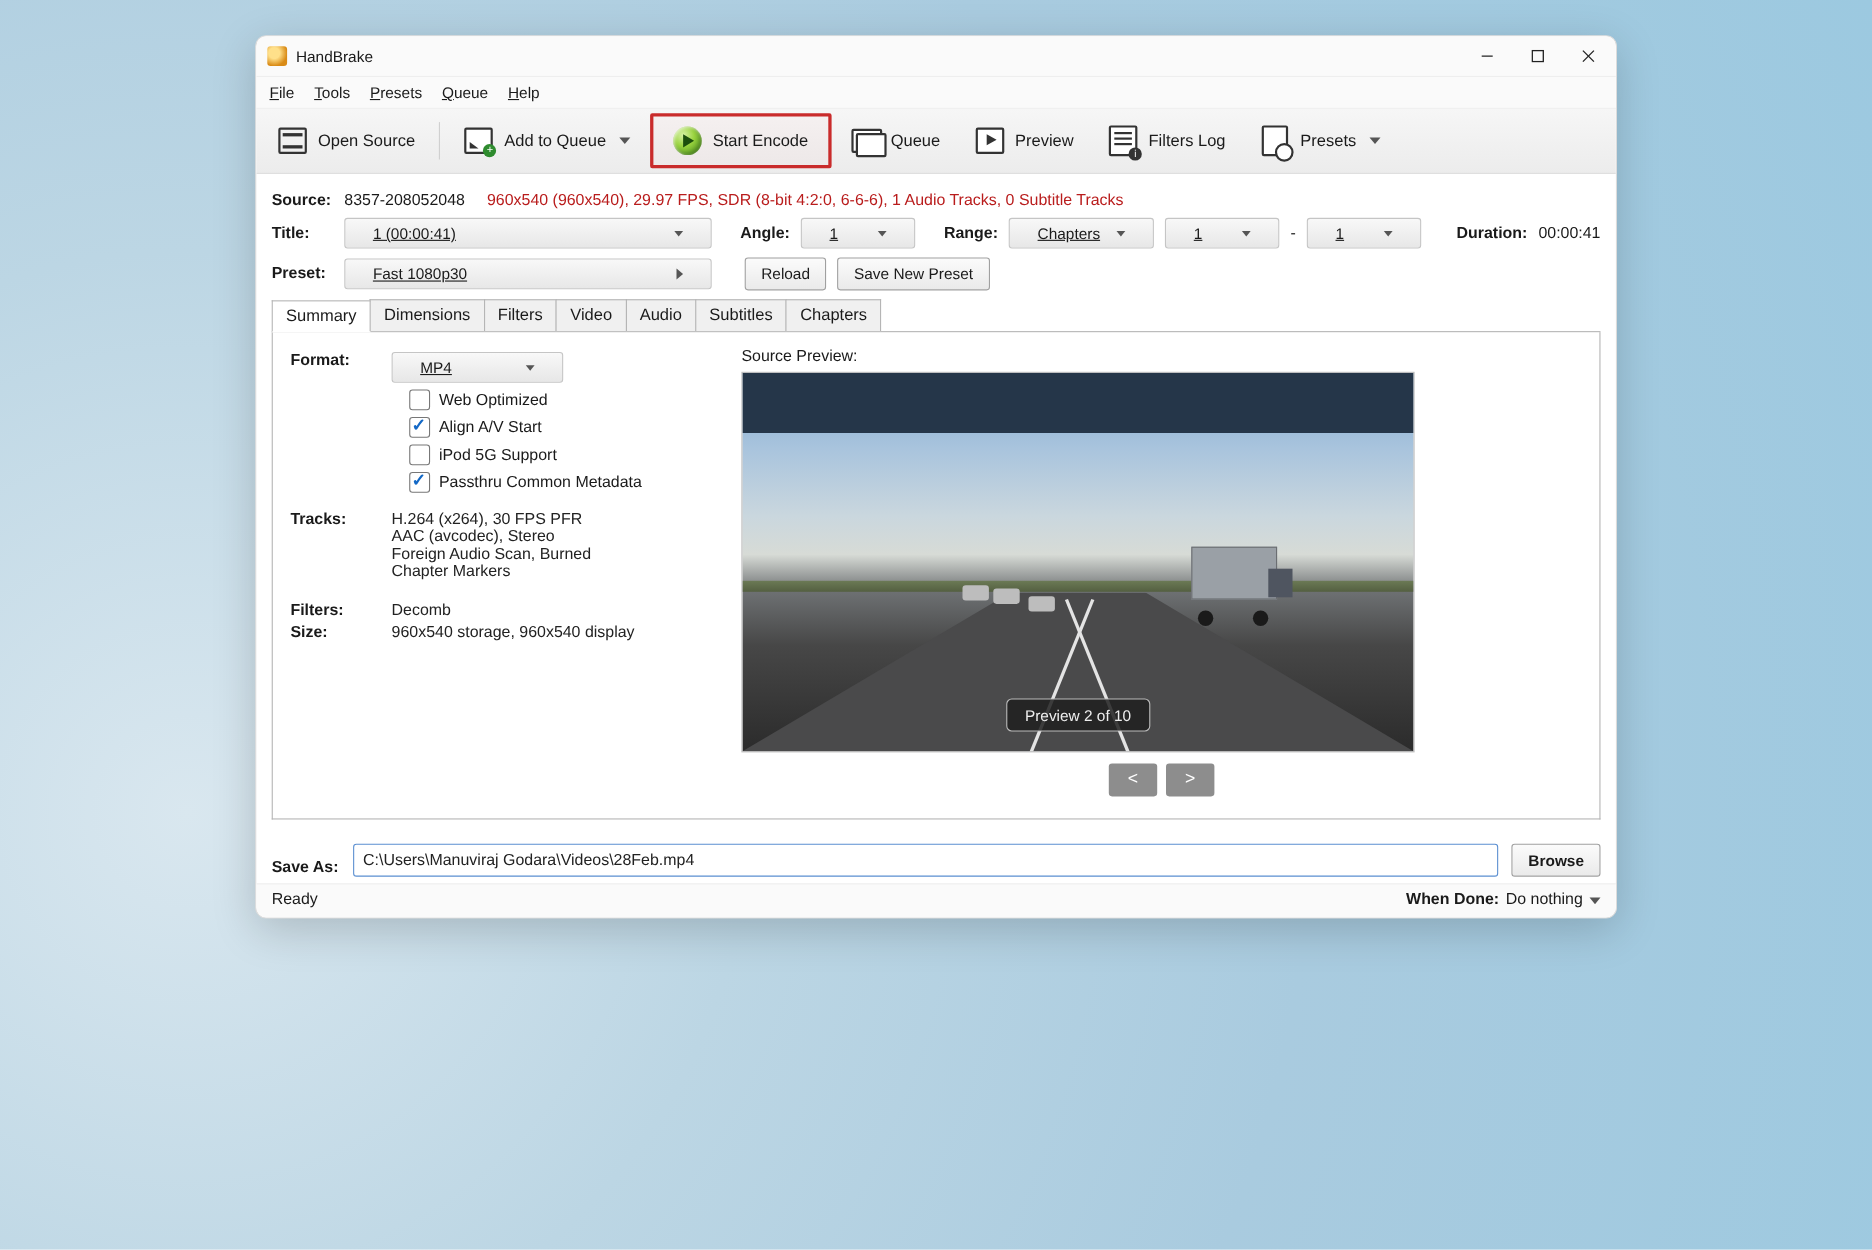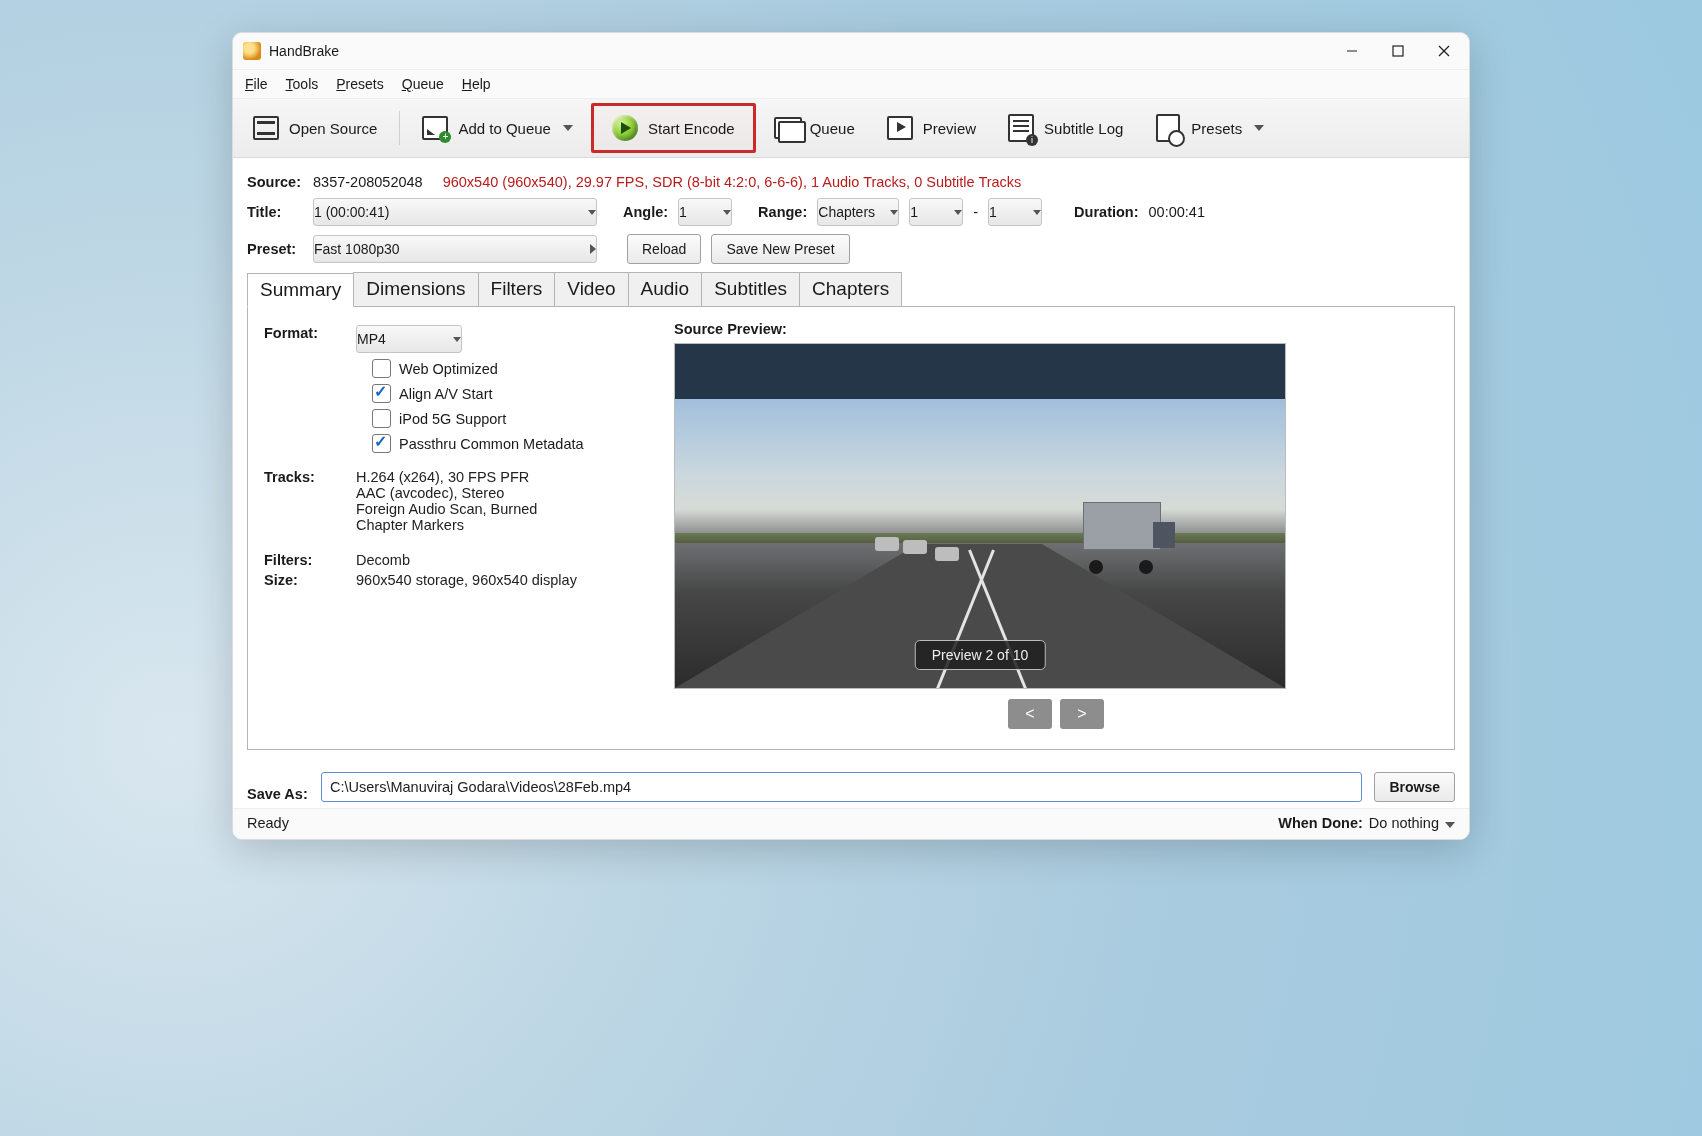--- a/index.html
+++ b/index.html
@@ -85,47 +85,47 @@
   .caret{width:0;height:0;border-left:5px solid transparent;border-right:5px solid transparent;border-top:6px solid #555;display:inline-block}
   
   .body{padding:8px 14px 12px}
   .row{display:flex;align-items:center;gap:10px;margin:8px 0}
   .lbl-strong{font-weight:600;min-width:56px}
   .source-info{color:#444;margin-left:10px}
   .grey{color:#b91c1c}
   .dropdown{
     height:26px;border:1px solid var(--border);background:linear-gradient(#f8f8f8,#e7e7e7);
     display:inline-flex;align-items:center;justify-content:space-between;
-    padding:0 0;border-radius:3px;font-size:14px;
+    padding:0 25px;border-radius:3px;font-size:14px;text-decoration:underline;
   }
   .dropdown .dcaret{border-left:4px solid transparent;border-right:4px solid transparent;border-top:5px solid #555;margin-left:8px}
   .btn{
     height:28px;padding:0 14px;border:1px solid var(--border-dark);
     background:linear-gradient(#fbfbfb,#eaeaea);border-radius:3px;font-size:14px;
     display:inline-flex;align-items:center;
   }
   
   .tabs{display:flex;margin-top:6px;border-bottom:1px solid var(--tab-border)}
   .tab{padding:5px 12px;border:1px solid var(--tab-border);border-bottom:none;margin-right:-1px;
-    background:#f0f0f0;font-size:19px;cursor:default}
+    background:#f0f0f0;font-size:15px;cursor:default}
   .tab.active{background:var(--tab-active);position:relative;top:1px;border-bottom:1px solid #fff}
   .tab-panel{border:1px solid var(--tab-border);border-top:none;padding:14px 16px 20px;
     display:flex;gap:30px;min-height:388px;align-items:flex-start}
   
   .sum-left{width:380px}
   .sum-row{display:flex;align-items:flex-start;margin:4px 0}
   .sum-row .k{font-weight:600;width:92px}
   .sum-row .v{color:#222}
   .fmt-block{display:flex;flex-direction:column;gap:4px}
   .chk{display:flex;align-items:center;gap:8px;margin-left:16px;margin-top:2px}
   .chkbox{width:17px;height:17px;border:1.5px solid #777;border-radius:3px;background:#fff;position:relative}
   .chkbox.checked::after{content:"✓";position:absolute;left:1px;top:-3px;font-size:16px;color:#1368c6;font-weight:700}
   
   .sum-right{flex:1}
-  .preview-title{font-weight:700;margin-bottom:6px}
+  .preview-title{font-weight:400;margin-bottom:6px}
   .preview-img{
     width:610px;height:344px;border:1px solid #bbb;position:relative;overflow:hidden;
     background:
       linear-gradient(to bottom,#253649 0%,#253649 16%,rgba(0,0,0,0) 16%),
       linear-gradient(to bottom,#7ea9d1 0%,#a9c4dd 20%,#cad7de 38%,#d7dbd6 48%,
                       #6d7072 58%,#474747 72%,#2b2b2b 100%);
   }
   
   .preview-img::before{content:"";position:absolute;left:0;right:0;top:58%;bottom:0;
     background:#4a4a4b;
@@ -255,21 +255,21 @@
           <span class="ico-film"></span>
         </span>
       <span class="lbl">Preview</span>
     </div>
     <div class="tbtn">
       <span class="ico">
           <span class="ico-log">
             <span class="i">i</span>
           </span>
         </span>
-      <span class="lbl">Subtitle Log</span>
+      <span class="lbl">Filters Log</span>
     </div>
     <div class="tbtn">
       <span class="ico">
           <span class="ico-doc">
             <span class="g"></span>
           </span>
         </span>
       <span class="lbl">Presets</span>
       <span class="caret"></span>
     </div>

